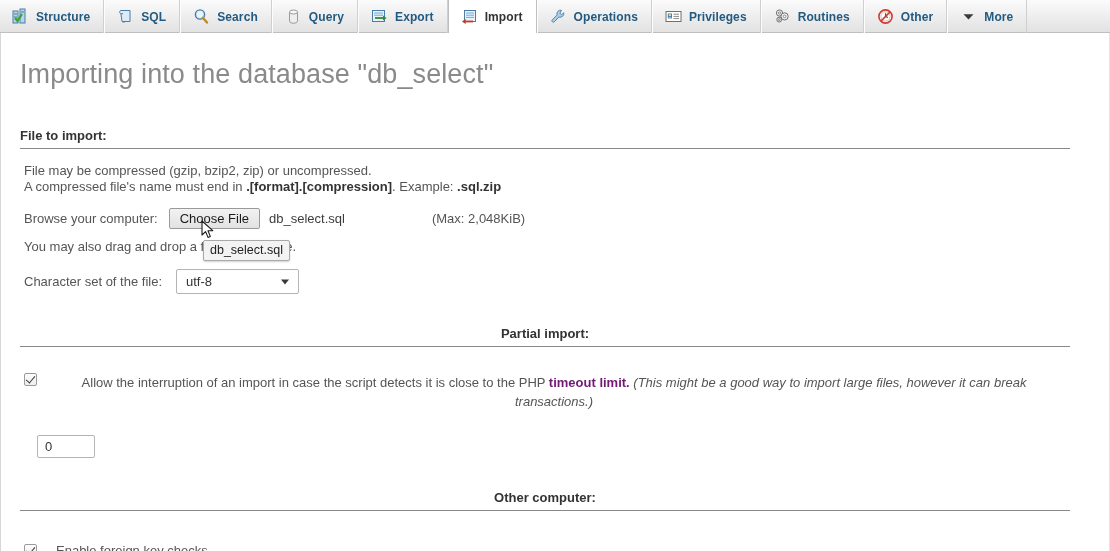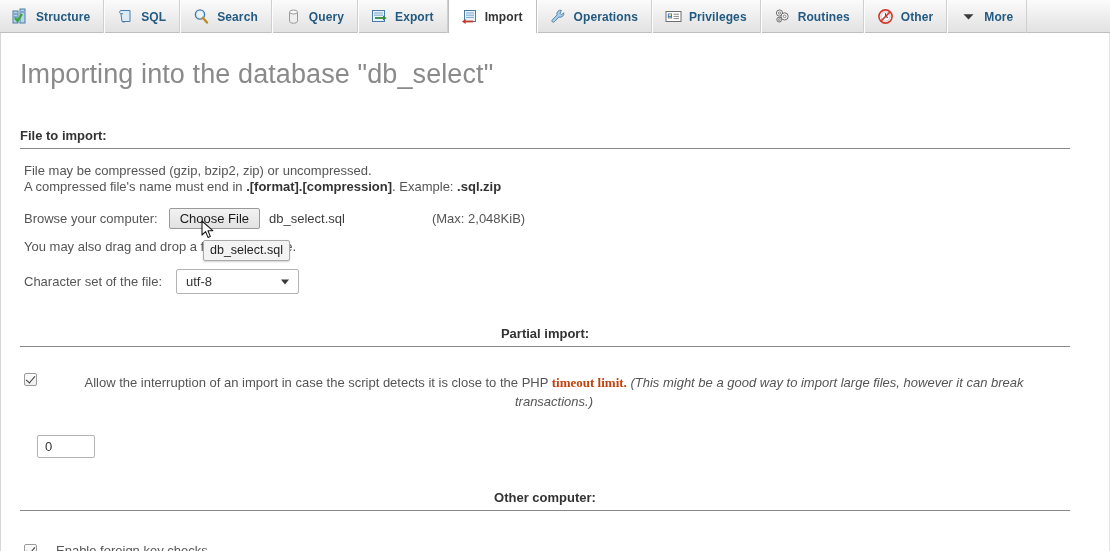--- a/index.html
+++ b/index.html
@@ -256,21 +256,21 @@
     align-items: flex-start;
     padding-right: 30px;
   }
   .opt-text {
     margin-left: 17px;
     font-size: 13px;
     line-height: 19px;
     color: #555555;
     max-width: 1000px;
   }
-  .opt-text b { color: #c2410c; font-family: Liberation Serif, serif; }
+  .opt-text b { color: #701a75; }
   .opt-text i { font-style: italic; color: #555555; }
 
   .row-skip {
     margin-top: 24px;
     display: flex;
     align-items: center;
   }
   .num-input {
     margin-left: 13px;
     width: 58px;

